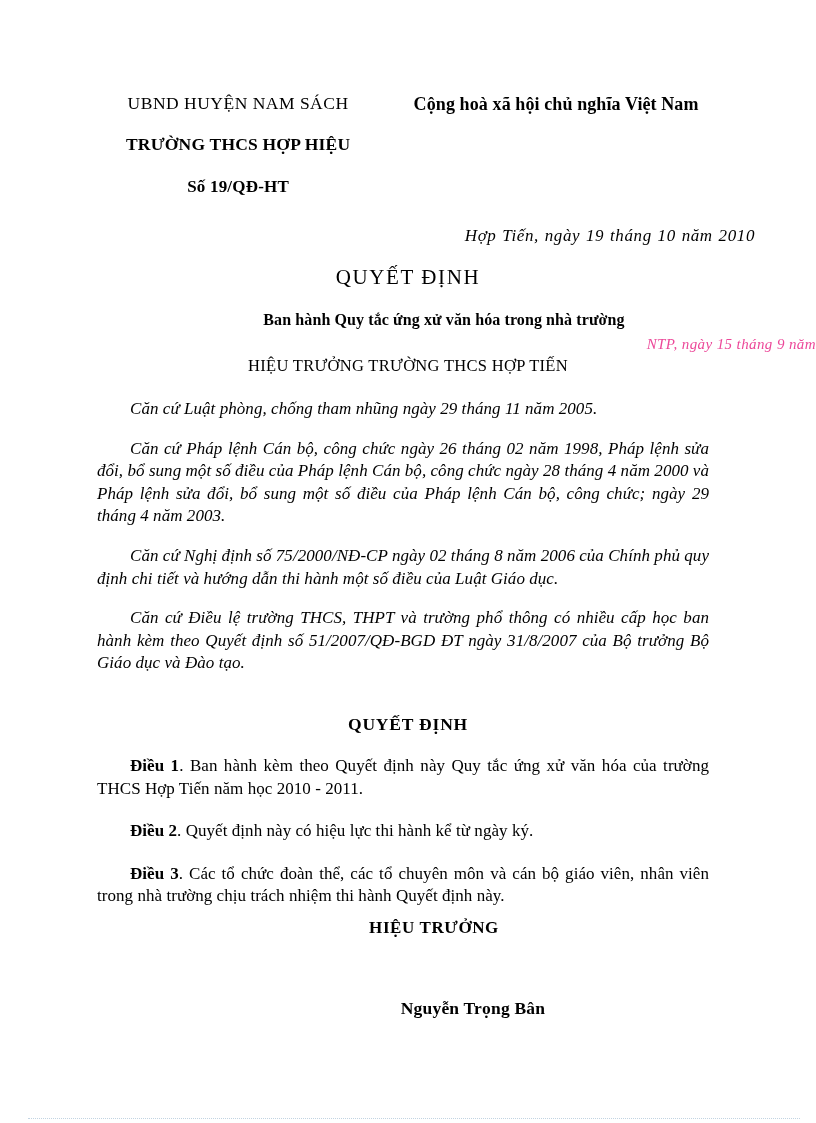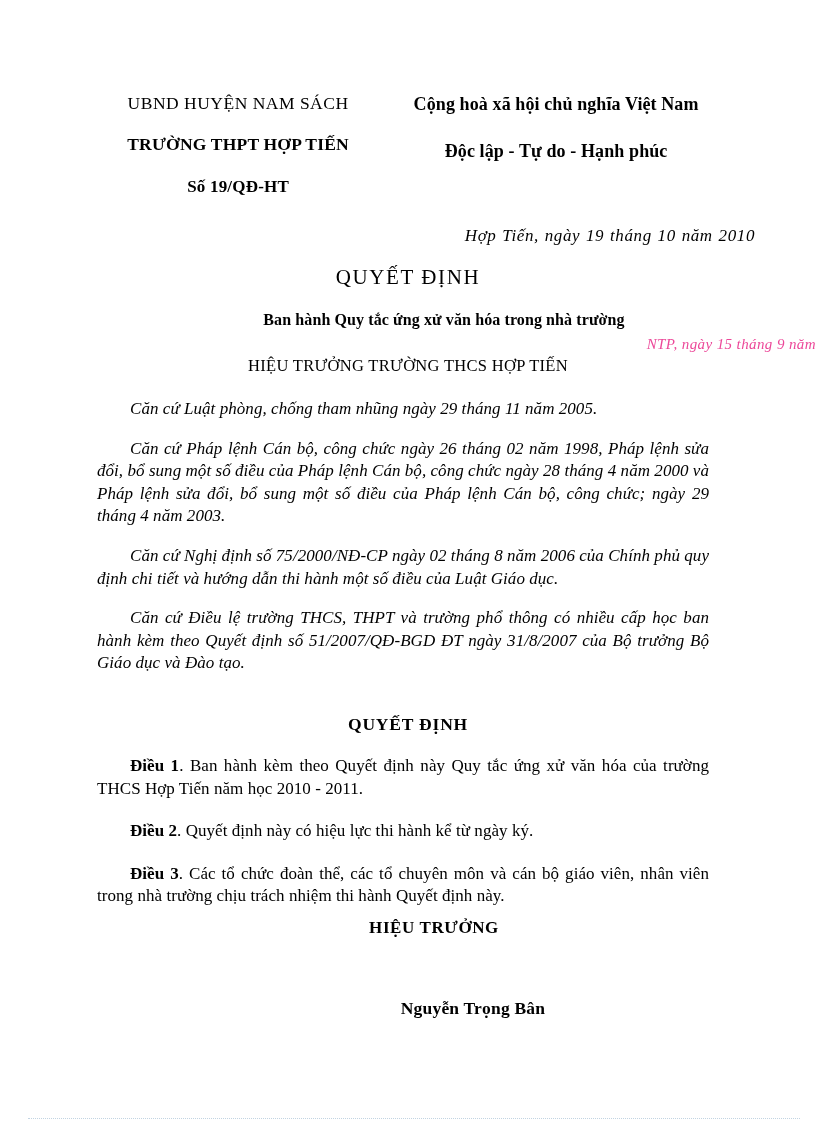--- a/index.html
+++ b/index.html
@@ -218,26 +218,25 @@
   }
 </style>
 </head>
 <body>
 
 <div class="page">
 
   <div class="header">
     <div class="header-col-left">
       <div class="org-line org-line-1">UBND  HUYỆN  NAM  SÁCH</div>
-      <div class="org-line org-line-2">TRƯỜNG THPT HỢP TIẾN</div>
+      <div class="org-line org-line-2">TRƯỜNG THCS HỢP HIỆU</div>
       <div class="doc-number">Số 19/QĐ-HT</div>
     </div>
     <div class="header-col-right">
       <div class="national-1">Cộng hoà  xã hội chủ  nghĩa  Việt Nam</div>
-      <div class="national-2">Độc lập - Tự do - Hạnh  phúc</div>
     </div>
   </div>
 
   <div class="date-line">Hợp Tiến, ngày 19 tháng 10 năm 2010</div>
 
   <div class="main-title">QUYẾT ĐỊNH</div>
   <div class="subtitle">Ban hành Quy tắc  ứng xử văn hóa trong nhà trường</div>
   <div class="watermark">NTP, ngày 15 tháng 9 năm</div>
   <div class="issuer-line">HIỆU TRƯỞNG TRƯỜNG THCS HỢP TIẾN</div>
 

